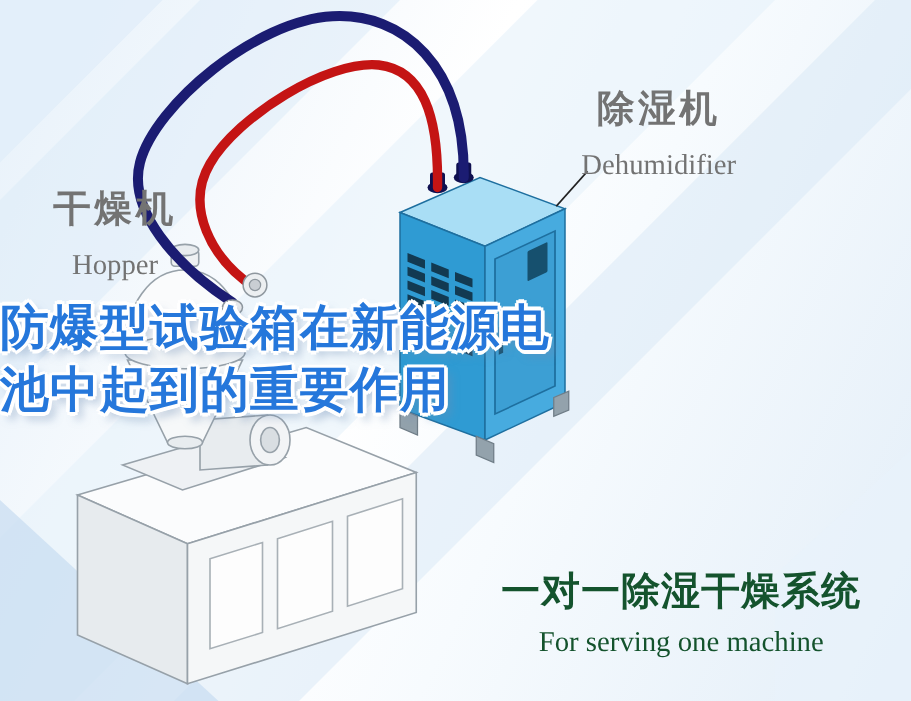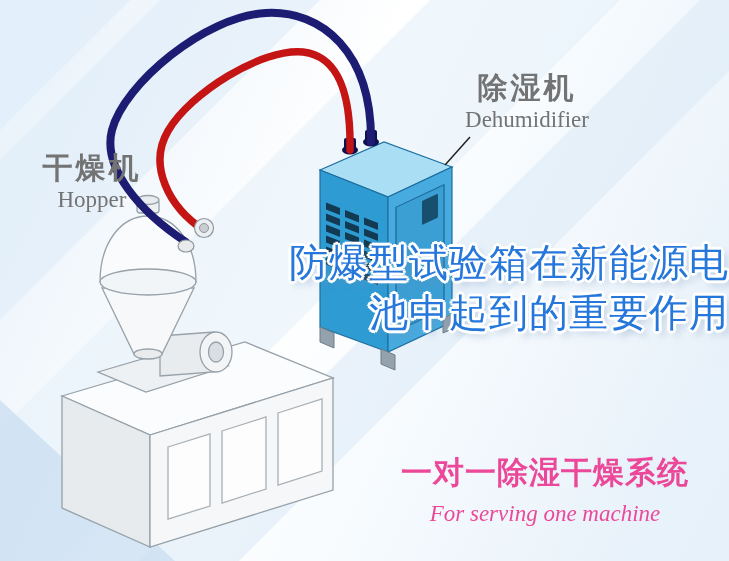--- a/index.html
+++ b/index.html
@@ -7,37 +7,37 @@
   body {
     position:relative; overflow:hidden;
     font-family:"Liberation Sans", sans-serif;
     background:linear-gradient(115deg,#e7f1fa 0%,#ffffff 42%,#f7fbfe 60%,#e3eef8 100%);
   }
   .stage { position:absolute; left:0; top:0; width:729px; height:561px; }
   svg.stage { z-index:1; }
 
   .mlabel { position:absolute; z-index:6; text-align:center; color:#737373; }
   .mlabel .cn { font-size:30px; font-weight:700; letter-spacing:3px; line-height:1.05; }
-  .mlabel .en { font-family:"Liberation Serif", serif; font-size:23px; margin-top:3px; }
+  .mlabel .en { font-family:"Liberation Serif", serif; font-size:23px; margin-top:15px; }
   #label-dehumidifier { left:437px; top:72px; width:180px; }
   #label-hopper { left:38px; top:152px; width:108px; }
 
   .main-title {
     position:absolute; left:0; top:238px; width:729px; z-index:5;
-    text-align:right; font-weight:400; font-size:39px; line-height:1.28;
+    text-align:left; font-weight:700; font-size:39px; line-height:1.28;
     letter-spacing:1px; color:#2577db;
     text-shadow:
       3px 0 0 #fff, -3px 0 0 #fff, 0 3px 0 #fff, 0 -3px 0 #fff,
       2px 2px 0 #fff, -2px 2px 0 #fff, 2px -2px 0 #fff, -2px -2px 0 #fff,
       5px 5px 7px rgba(110,140,180,0.55);
   }
 
-  .caption { position:absolute; left:378px; top:452px; width:334px; z-index:6; text-align:center; color:#ec4899; }
+  .caption { position:absolute; left:378px; top:452px; width:334px; z-index:6; text-align:center; color:#14532d; }
   .caption .cn { font-size:31px; font-weight:700; letter-spacing:1px; }
-  .caption .en { font-family:"Liberation Serif", serif; font-size:23px; margin-top:7px;font-style:italic; }
+  .caption .en { font-family:"Liberation Serif", serif; font-size:23px; margin-top:7px; }
 </style>
 </head>
 <body>
 
 <svg class="stage" viewBox="0 0 729 561">
 
   <g>
     <path d="M160,0 L320,0 L-241,561 L-401,561 Z" fill="#dcebf7" opacity="0.55"></path>
     <path d="M430,0 L620,0 L59,561 L-131,561 Z" fill="#e6f1fa" opacity="0.6"></path>
     <path d="M700,0 L800,0 L239,561 L139,561 Z" fill="#d8e8f6" opacity="0.5"></path>

